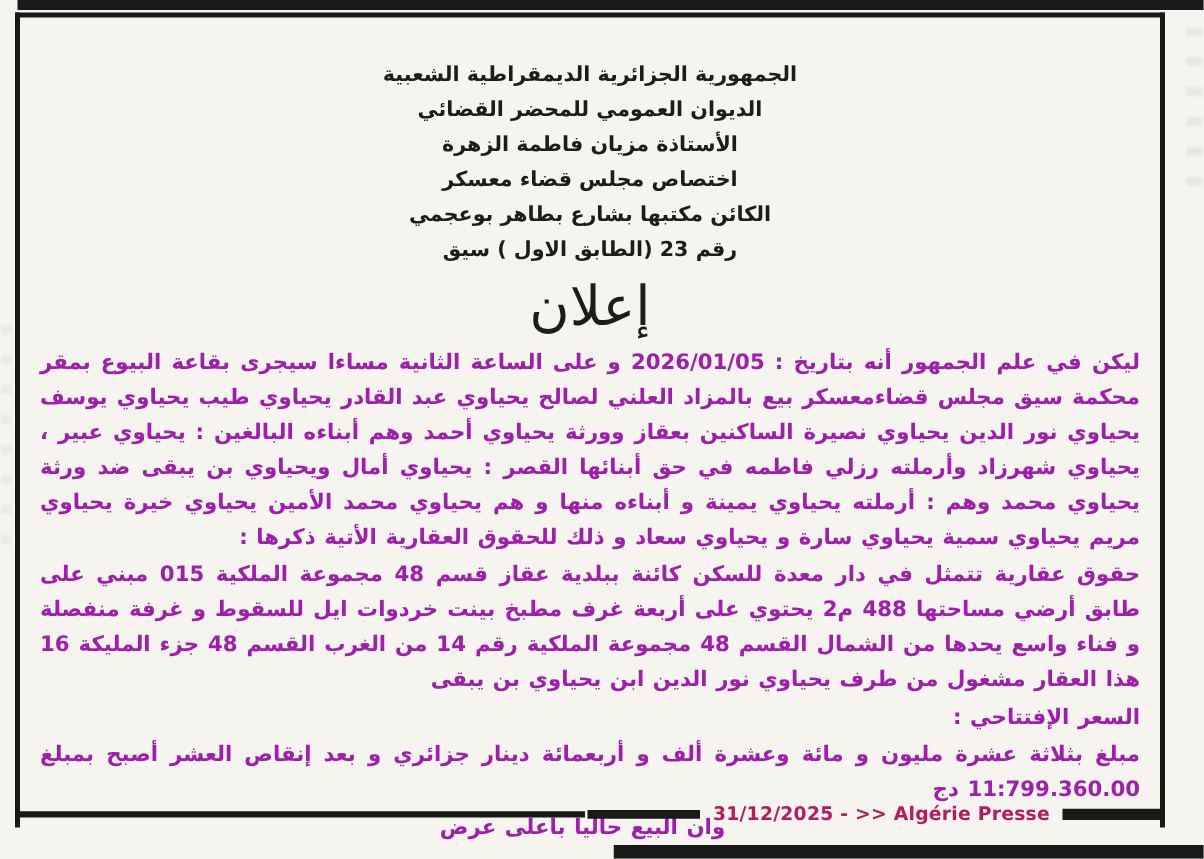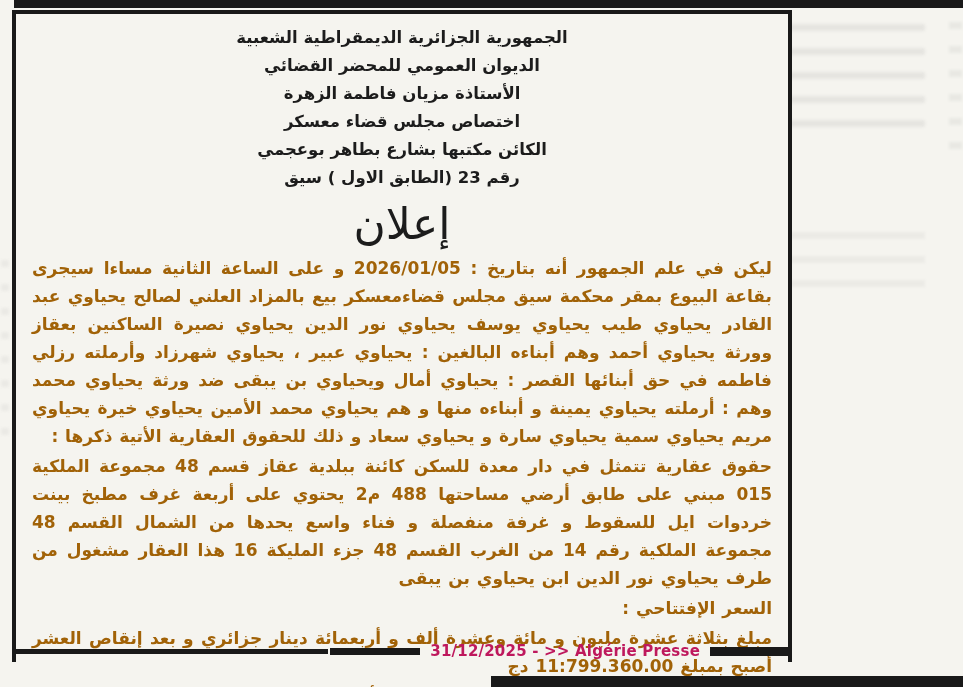--- a/index.html
+++ b/index.html
@@ -17,24 +17,24 @@
   .page{position:relative;width:963px;height:687px;background:var(--paper,#f5f4ef);}
 
   
   .top-bar{position:absolute;left:14px;right:0;top:0;height:8px;background:var(--border,#191919);}
 
   
   .bottom-bar{position:absolute;left:491px;right:0;top:676px;height:11px;background:var(--border,#191919);}
 
   
   .frame{
-    position:absolute;left:12px;top:10px;width:780px;height:652px;
+    position:absolute;left:12px;top:10px;width:920px;height:652px;
     border:4px solid var(--border,#191919);border-bottom:none;
     background:var(--paper,#f5f4ef);
-    padding:4px 16px 0 16px;
+    padding:26px 16px 0 16px;
   }
 
   
   .ghost{
     position:absolute;pointer-events:none;
     background:repeating-linear-gradient(to bottom,
       rgba(110,110,110,.20) 0 7px, rgba(110,110,110,0) 7px 24px);
     filter:blur(1.4px);opacity:.55;
   }
   .g1{left:30px;top:28px;width:185px;height:92px;}
@@ -49,21 +49,21 @@
     font-size:16.5px;font-weight:700;line-height:28px;color:var(--ink,#1c1c1c);
   }
   .title{
     direction:rtl;text-align:center;
     font-size:44px;font-weight:400;line-height:44px;
     margin:10px 0 8px 0;color:var(--ink,#1c1c1c);
   }
   .body-text{
     direction:rtl;text-align:justify;text-justify:inter-word;
     font-size:17px;font-weight:700;line-height:28px;
-    color:#a16207;margin-bottom:2px;word-spacing:1px;
+    color:#a21caf;margin-bottom:2px;word-spacing:1px;
   }
   .price-label{text-align:right;}
   .closing{text-align:center;padding-right:12px;}
 
   
   .footer-row{
     position:absolute;left:-4px;right:-4px;bottom:0;height:22px;
     display:flex;align-items:center;direction:ltr;
   }
   .rule{background:var(--border,#191919);display:inline-block;}

